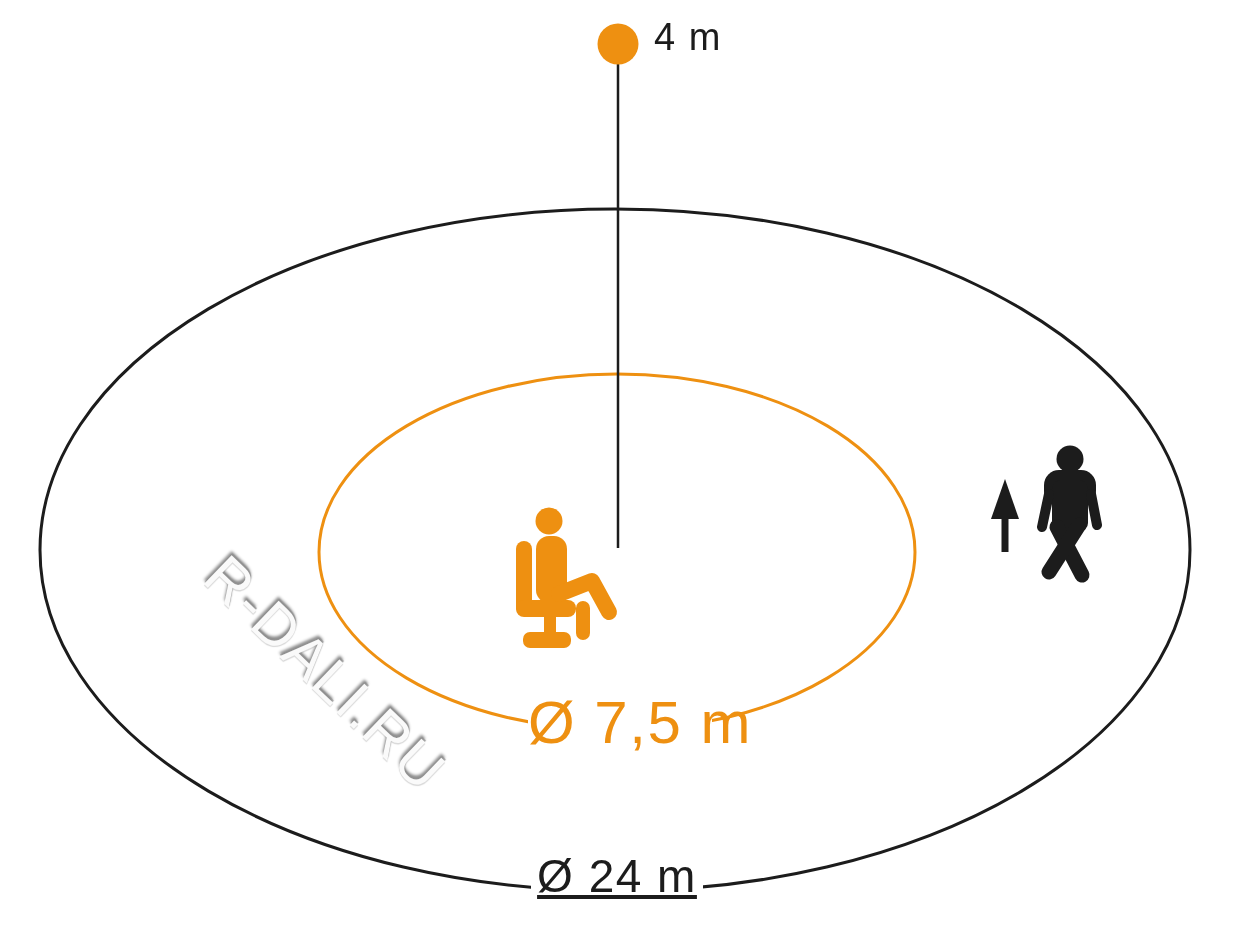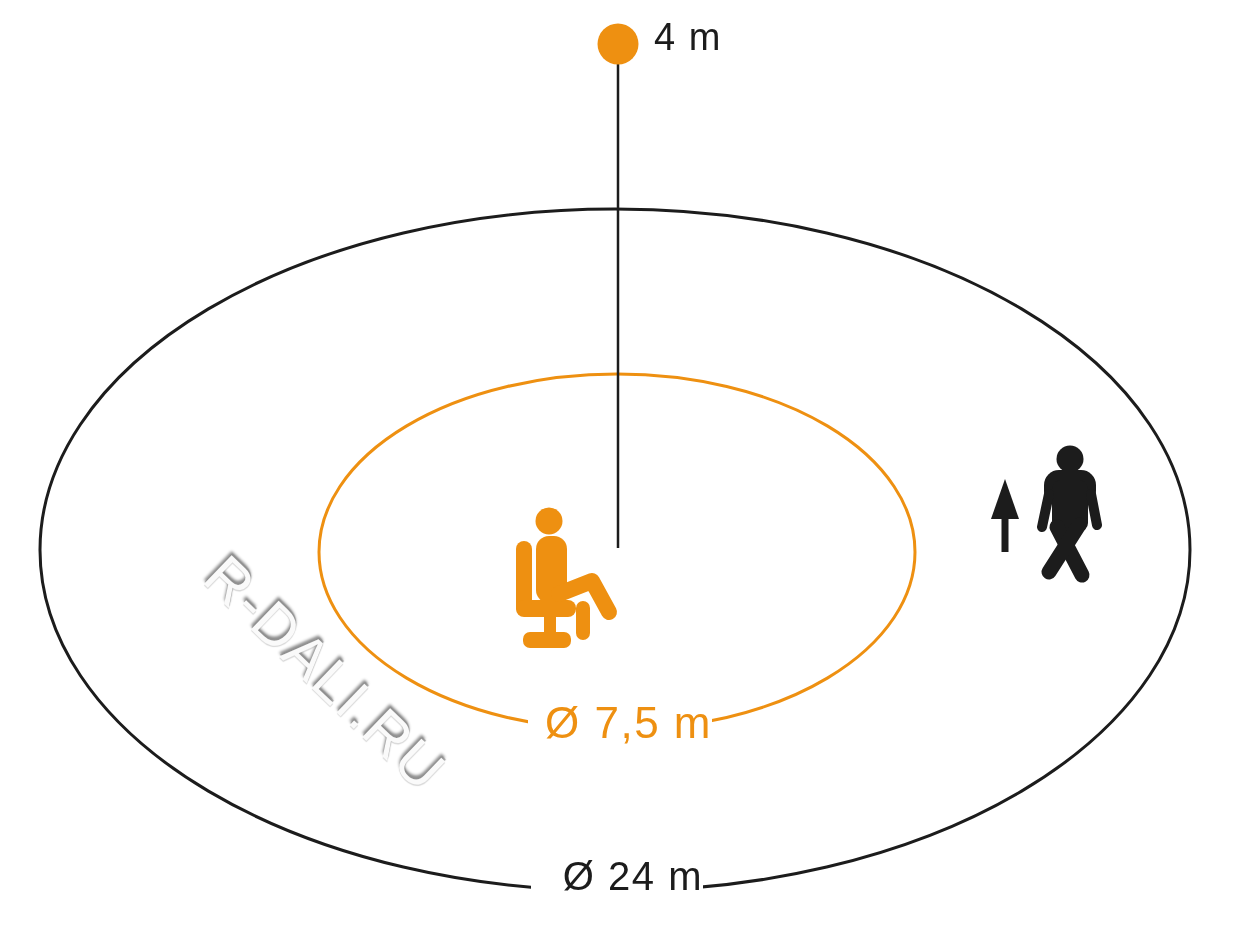--- a/index.html
+++ b/index.html
@@ -40,35 +40,36 @@
     top: 16px;
     font-size: 38px;
     color: var(--ink, #1c1c1c);
   }
   .inner-label {
     left: 528px;
     top: 697px;
     width: 184px;
     height: 52px;
     line-height: 52px;
-    text-align: right;
+    text-align: center;
     background: var(--background, #ffffff);
-    font-size: 44px;
+    font-size: 60px;
     color: var(--accent, #ee9011);
   }
   .outer-label {
     left: 531px;
     top: 849px;
     width: 172px;
     height: 54px;
     line-height: 54px;
-    text-align: right;
+    text-align: center;
     background: var(--background, #ffffff);
-    font-size: 40px;
+    font-size: 46px;
     color: var(--ink, #1c1c1c);
+    text-decoration: underline;
   }
   .watermark {
     position: absolute;
     left: 238px;
     top: 542px;
     font-size: 58px;
     letter-spacing: 2px;
     white-space: nowrap;
     color: var(--watermark-face, #fafafa);
     text-shadow:

